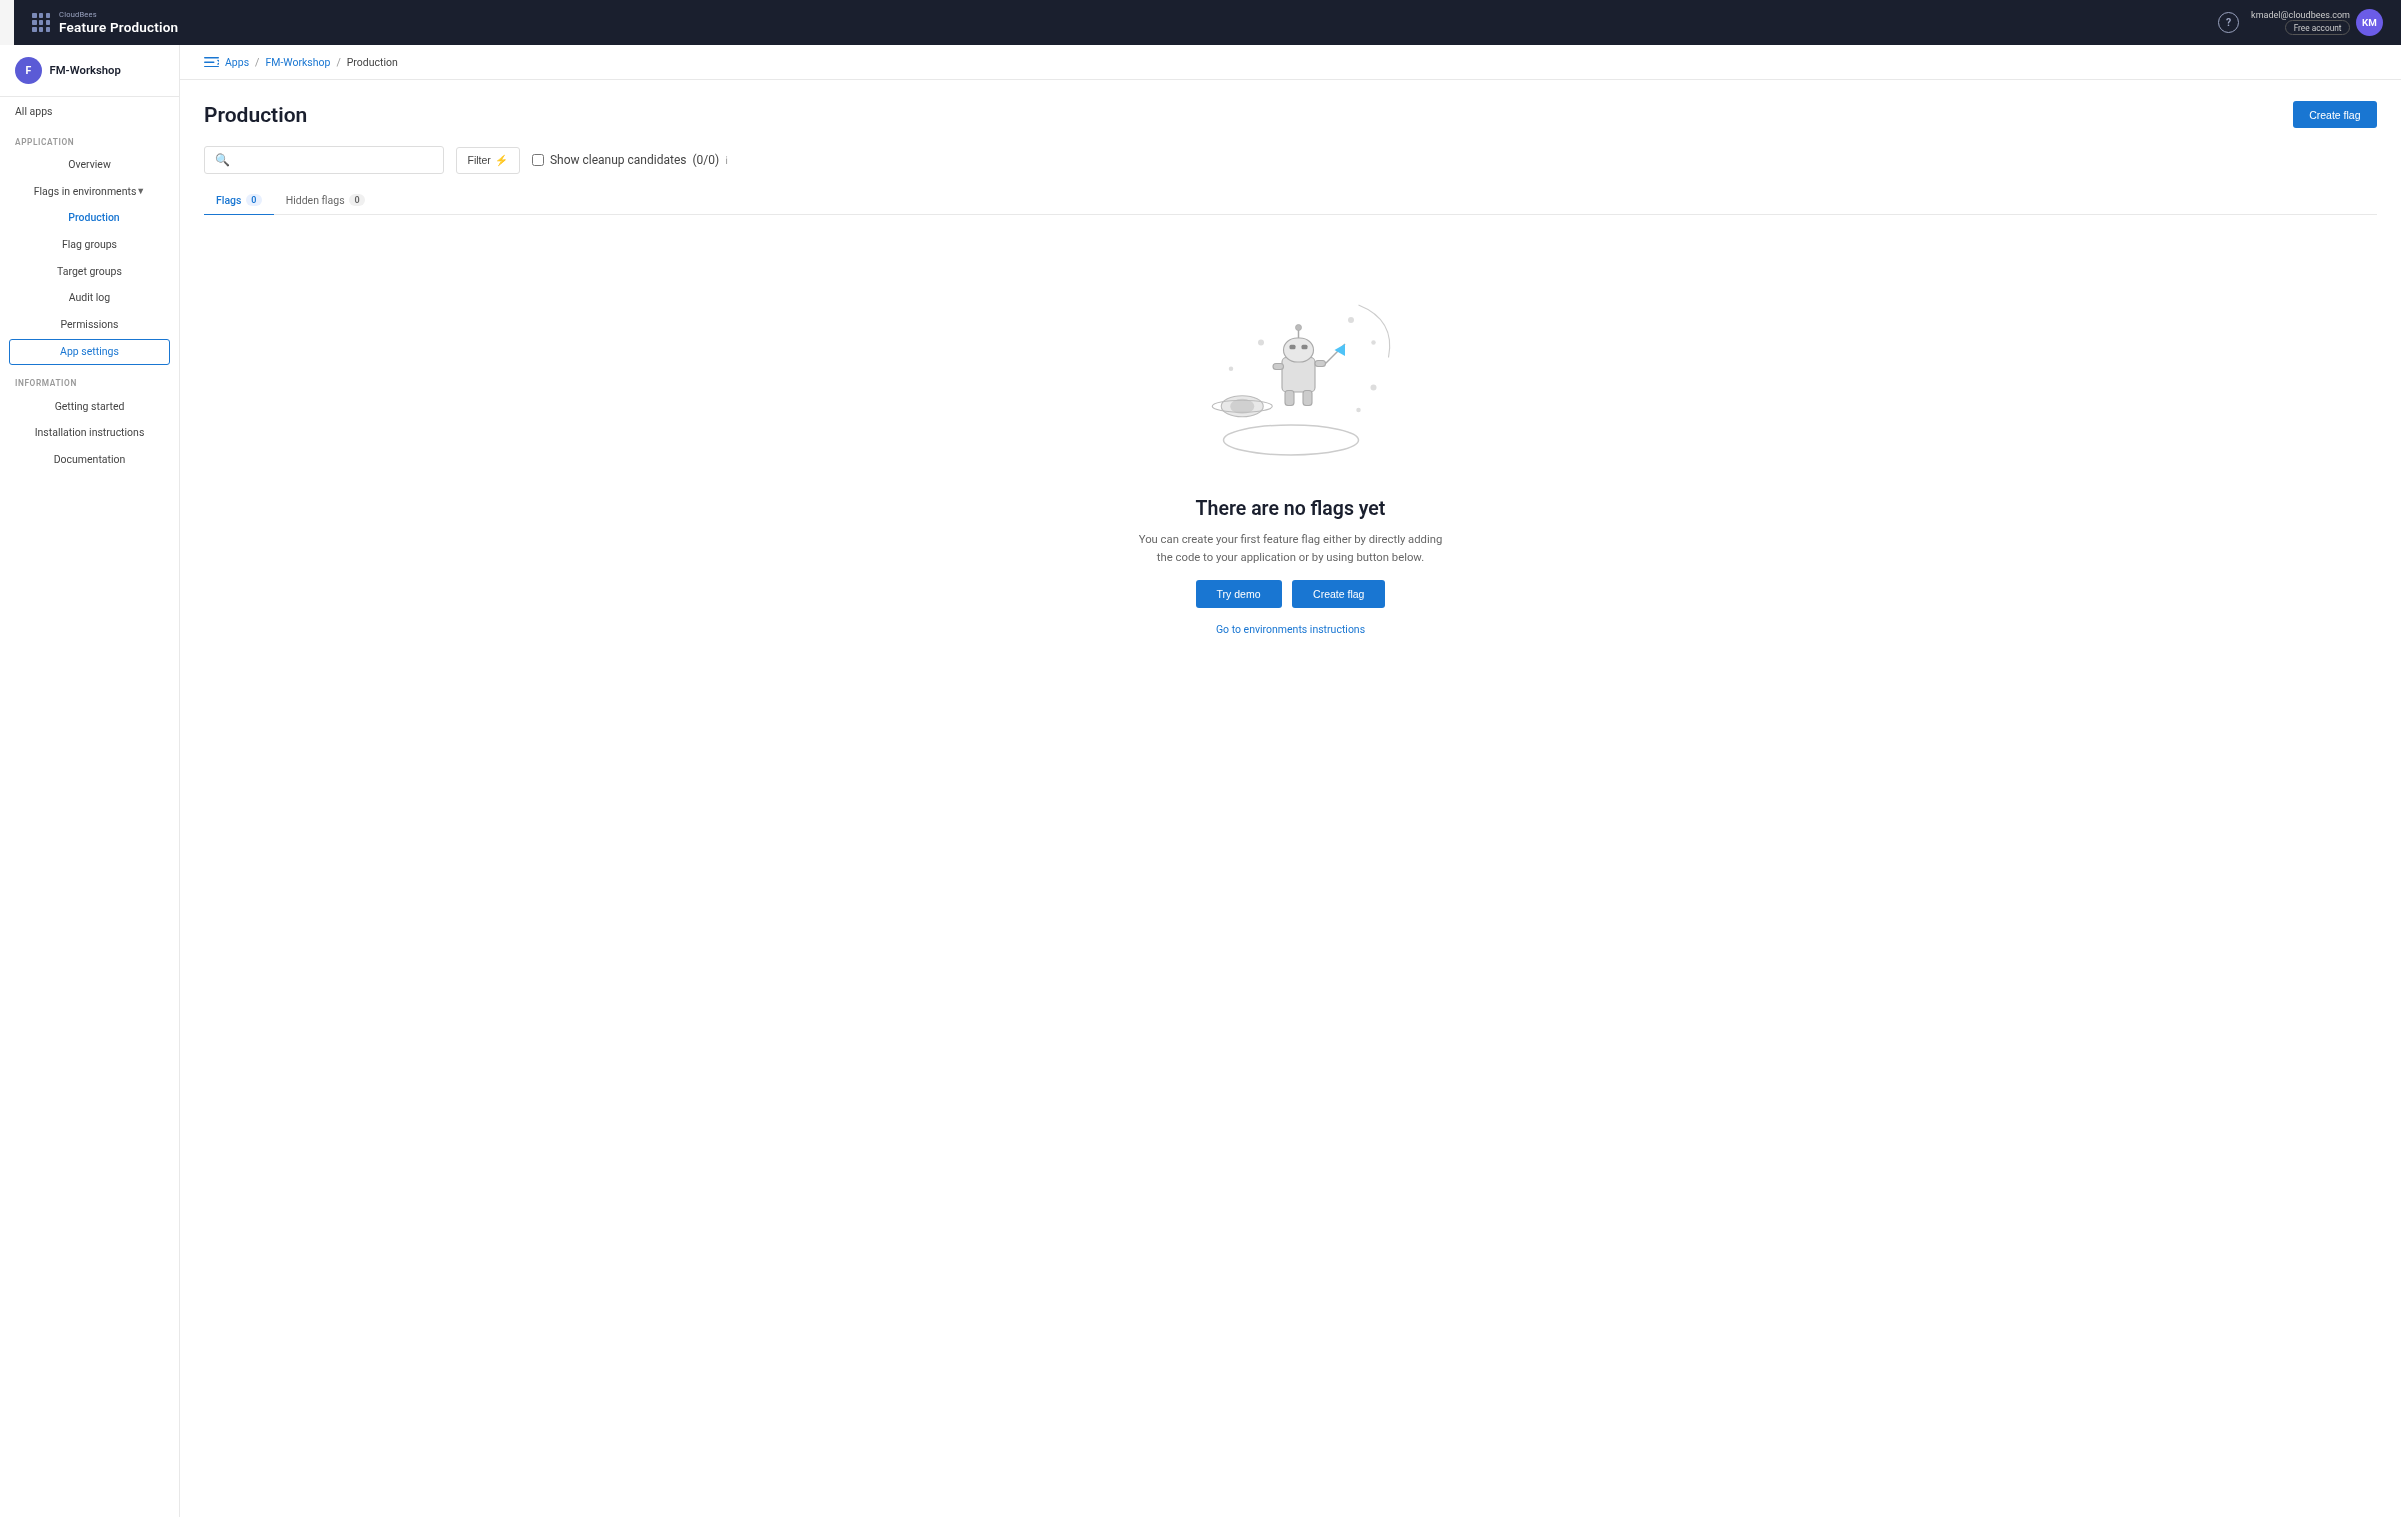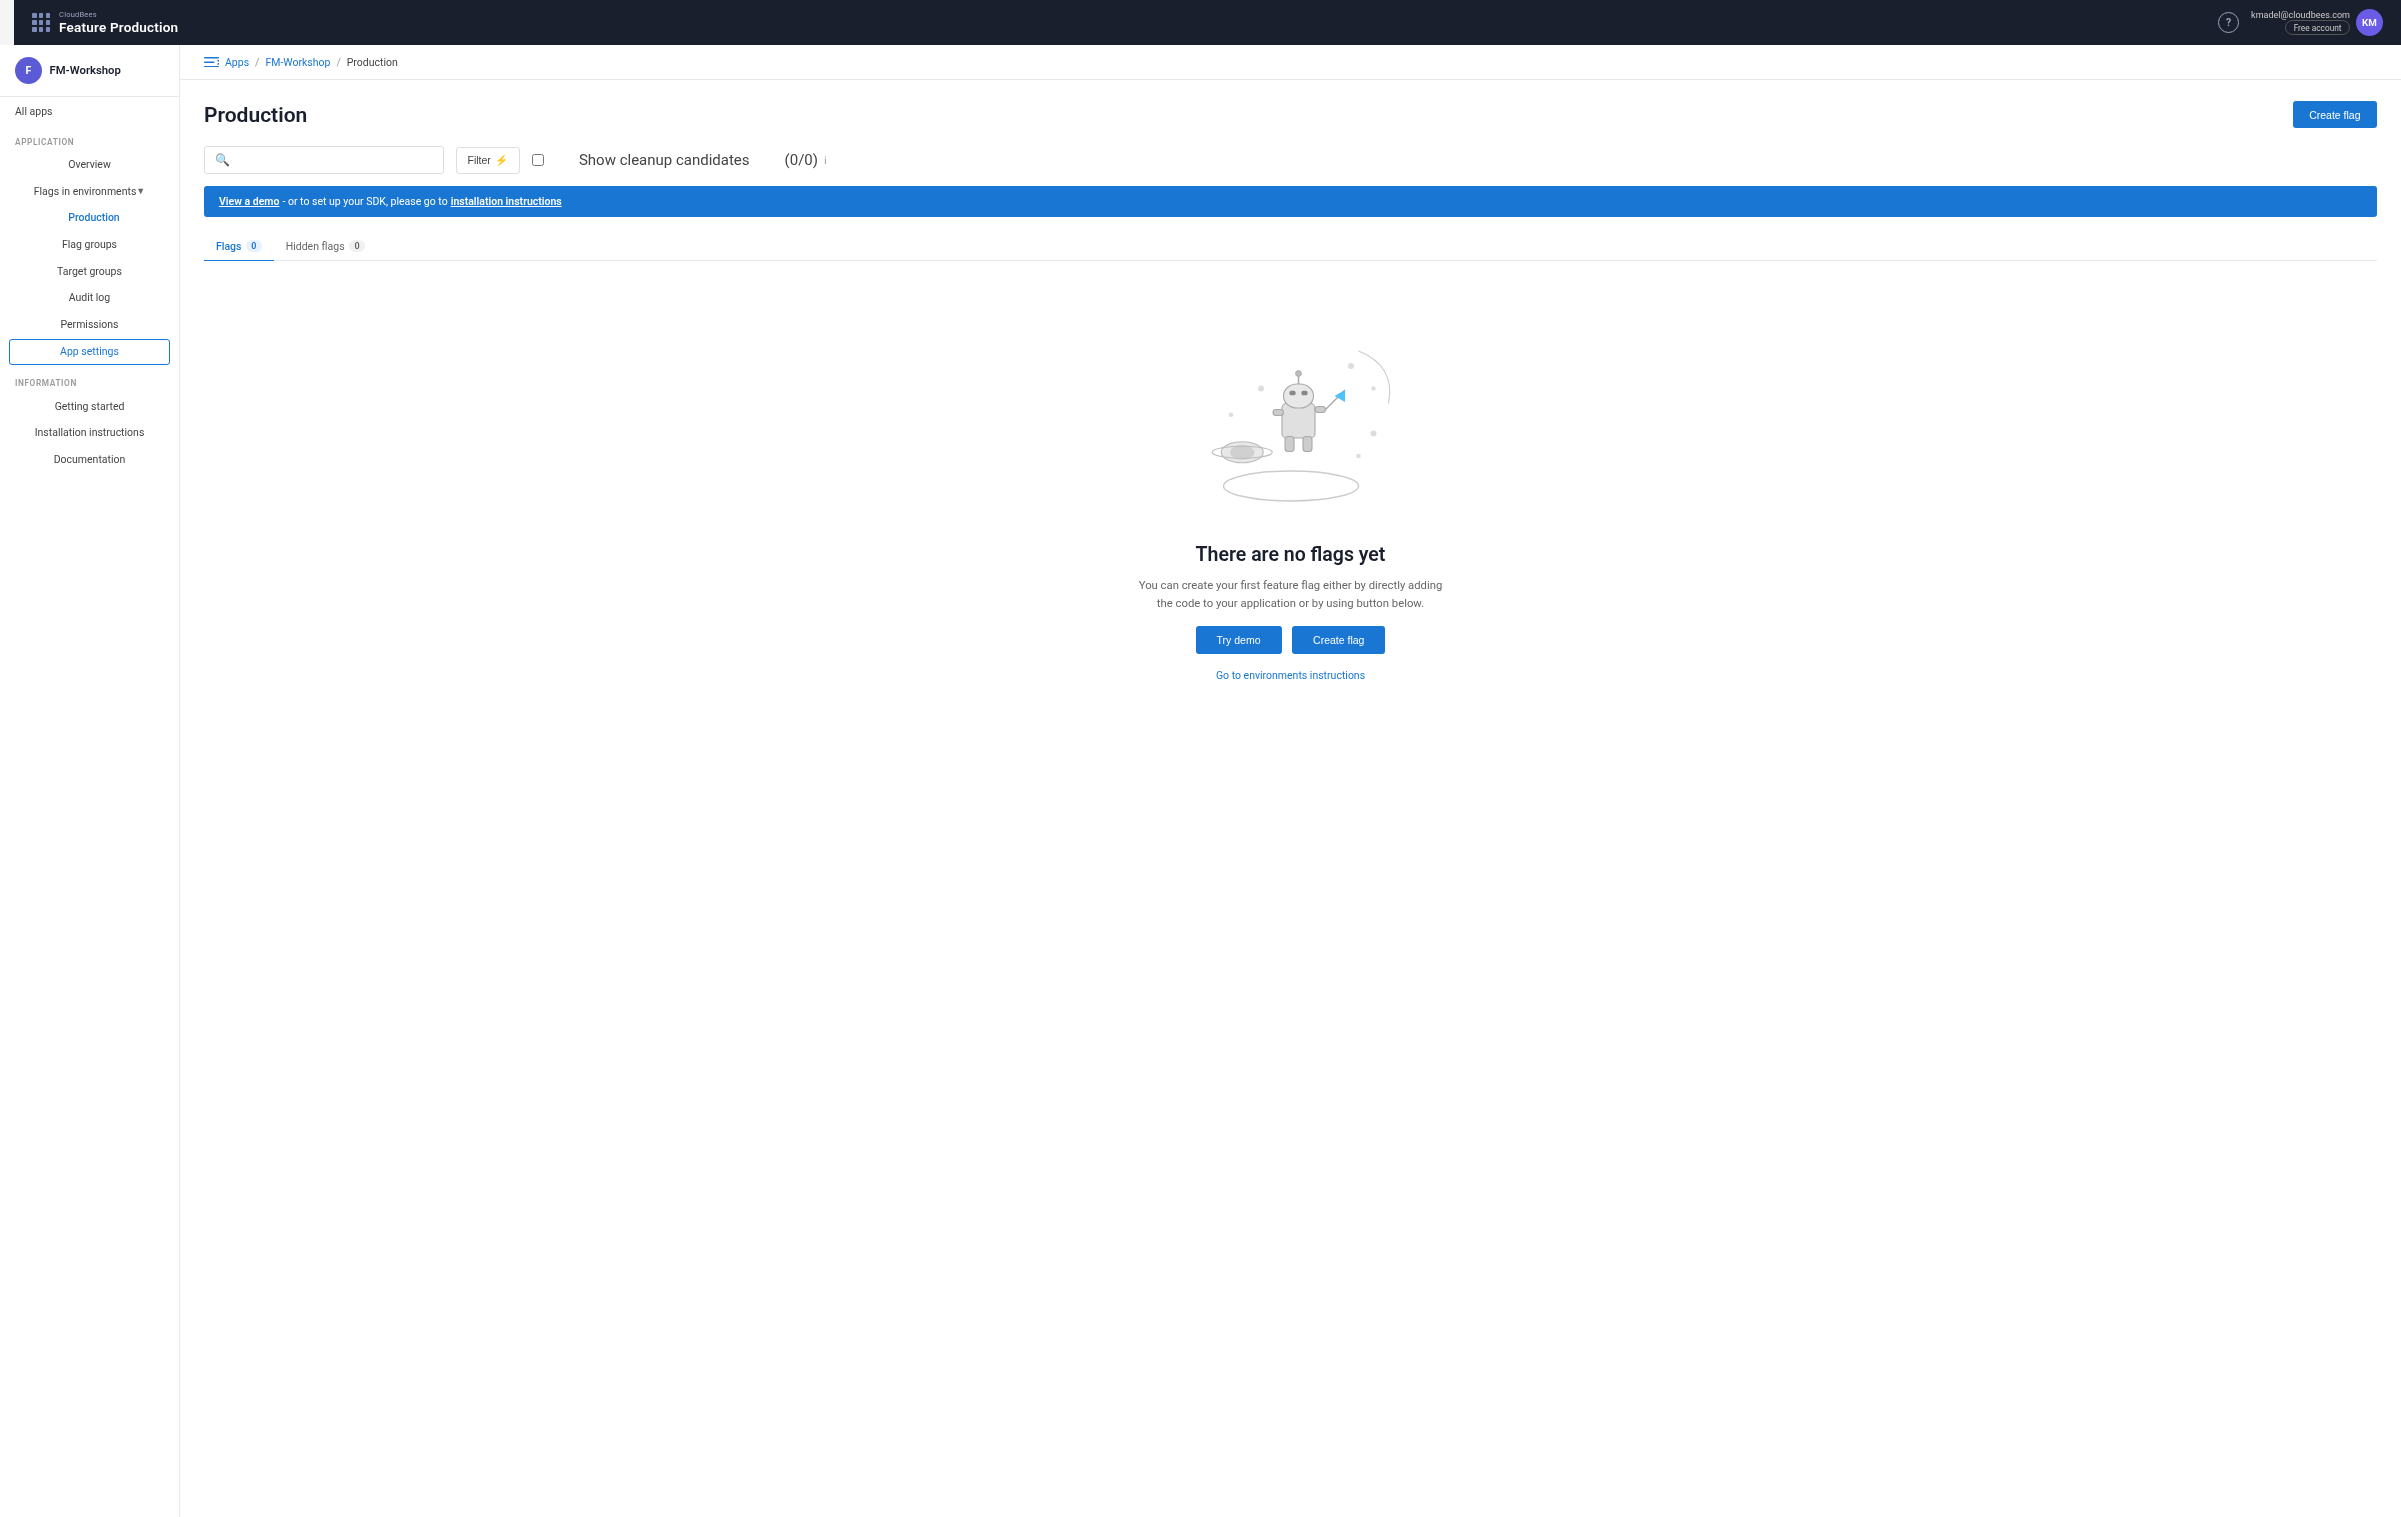--- a/index.html
+++ b/index.html
@@ -113,21 +113,21 @@
     .search-icon { color: #999; font-size: 12px; }
     .search-input { border: none; outline: none; font-size: 10.5px; width: 100%; color: #333; }
     .filter-btn {
       display: flex; align-items: center; gap: 4.5px;
       border: 0.8px solid #ddd; border-radius: 3px; padding: 6px 10.5px;
       background: white; cursor: pointer; font-size: 10.5px; color: #444;
     }
     .filter-icon { font-size: 10.5px; color: #666; }
     .cleanup-check { display: flex; align-items: center; gap: 6px; }
     .cleanup-checkbox { width: 12px; height: 12px; cursor: pointer; accent-color: #1976d2; }
-    .cleanup-label { font-size: 15px; color: #444; margin-left: 29px; }
+    .cleanup-label { font-size: 12px; color: #444; }
     .info-icon { color: #999; font-size: 10.5px; cursor: pointer; }
 
     
     .banner {
       background: #1976d2; border-radius: 3px; padding: 9px 15px;
       margin-bottom: 15px; font-size: 10.5px; color: white;
       display: flex; align-items: center; gap: 3px;
     }
     .banner a { color: white; font-weight: 600; }
     .banner-link { text-decoration: underline; cursor: pointer; }
@@ -280,25 +280,20 @@
           <span class="filter-icon">⚡</span>
         </button>
         <div class="cleanup-check">
           <input type="checkbox" class="cleanup-checkbox" style="">
           <span class="cleanup-label">Show cleanup candidates</span>
           <span class="cleanup-label">(0/0)</span>
           <span class="info-icon">ℹ</span>
         </div>
       </div>
 
-      <div class="banner">
-        <a class="banner-link">View a demo</a>
-        <span> - or to set up your SDK, please go to </span>
-        <a class="banner-link">installation instructions</a>
-      </div>
 
       <div class="tabs">
         <div class="tab active">
           <span>Flags</span>
           <span class="tab-badge">0</span>
         </div>
         <div class="tab">
           <span>Hidden flags</span>
           <span class="tab-badge tab-badge-grey">0</span>
         </div>

